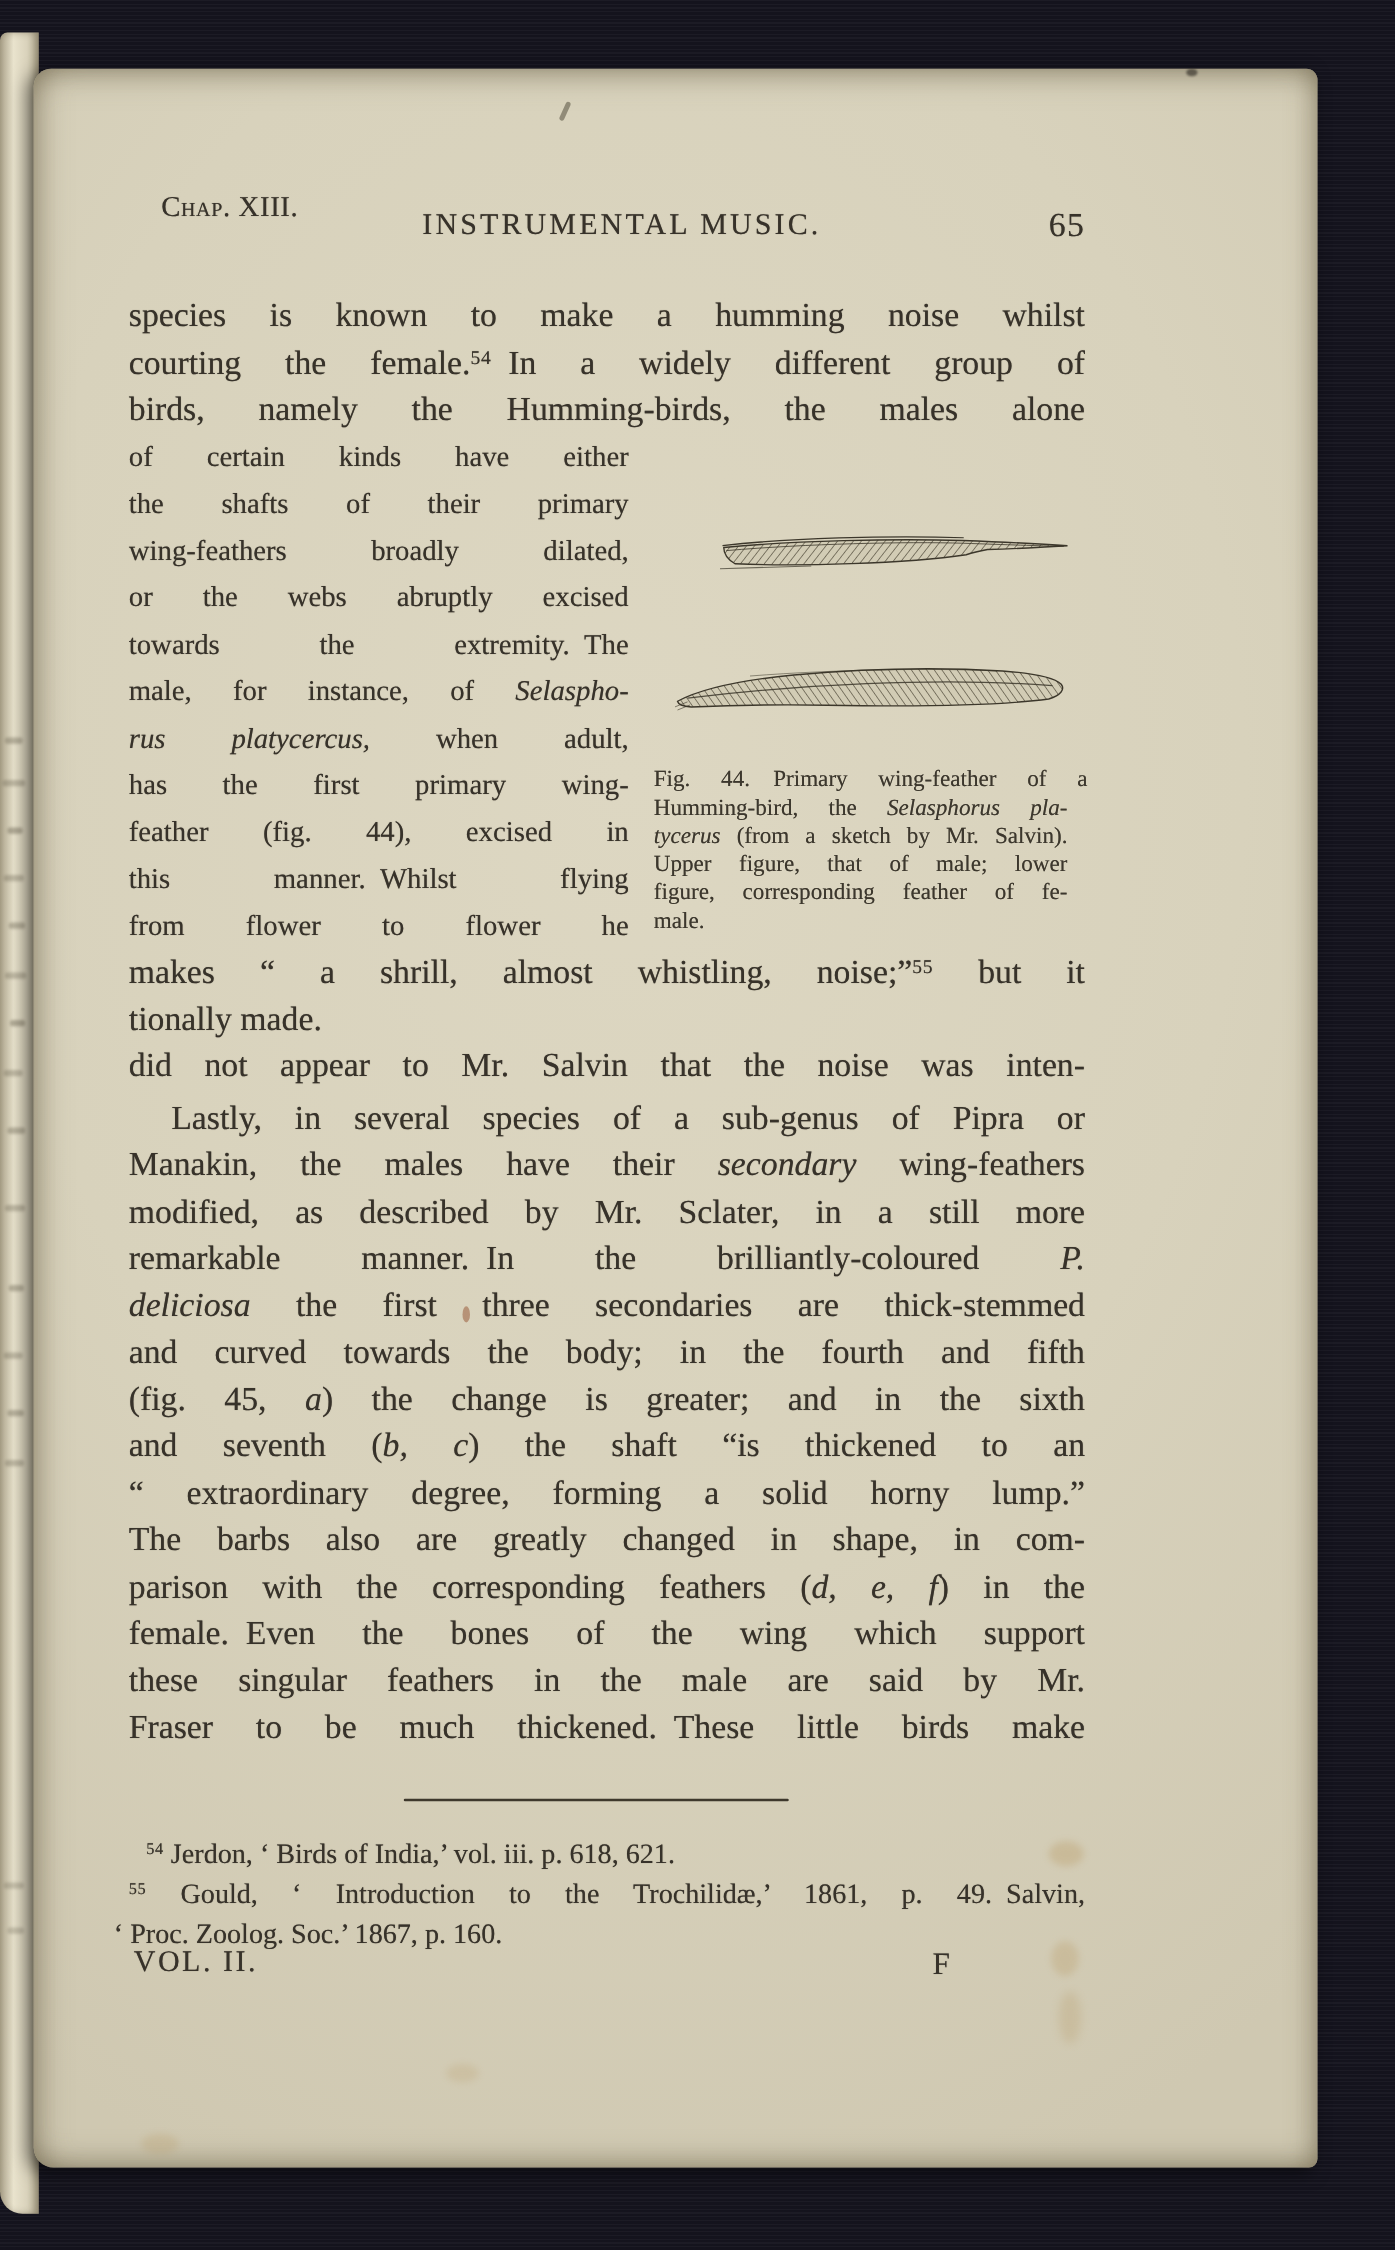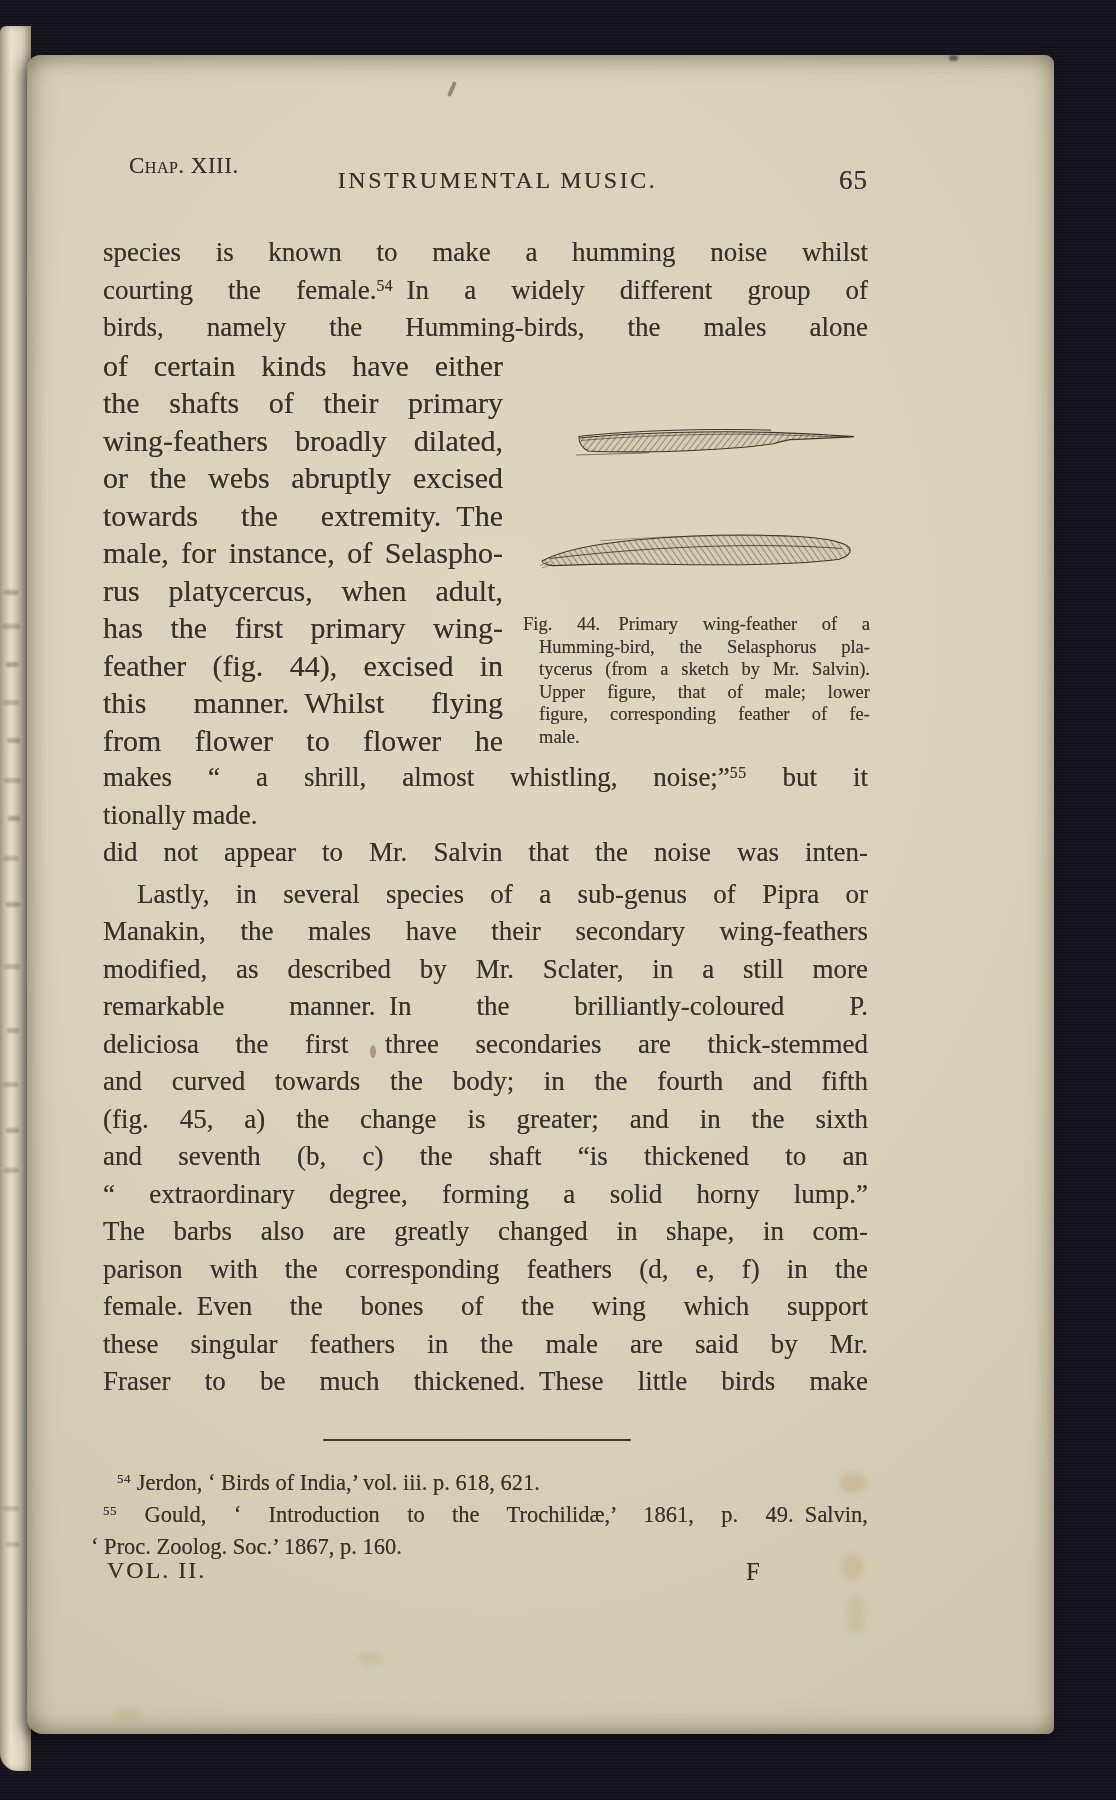--- a/index.html
+++ b/index.html
@@ -28,34 +28,34 @@
   .chapter{position:absolute;left:70px;top:98px;font-size:23px;letter-spacing:.5px;
     font-variant:small-caps;margin-left:32px;}
   .running-title{position:absolute;left:88px;top:112px;width:765px;text-align:center;
     font-size:24px;letter-spacing:2.5px;}
   .pagenum{position:absolute;top:110px;right:186px;font-size:27px;letter-spacing:1px;}
   
   .body-text{position:absolute;left:76px;top:179px;width:765px;font-size:27px;}
   .tline{height:37.5px;line-height:37.5px;text-align:justify;text-align-last:justify;
     overflow:hidden;}
   .block.full .tline{width:765px;}
-  .block.narrow .tline{width:400px;font-size:30px;}
+  .block.narrow .tline{width:400px;font-size:23px;}
   .tline.nj{text-align:left;text-align-last:left;}
   .body-text .tline.ind{text-indent:34px;}
   .para2{margin-top:4px;}
-  .it{}
+  .it{font-style:italic;}
   sup{font-size:.58em;vertical-align:baseline;position:relative;top:-.5em;letter-spacing:.5px;}
   
   .feather{position:absolute;}
   .feather-upper{left:548px;top:369px;width:282px;height:34px;}
   .feather-lower{left:513px;top:473px;width:315px;height:42px;}
   .caption{position:absolute;left:496px;top:558px;width:347px;font-size:18.5px;color:#3c372d;
     text-shadow:0 0 .5px rgba(55,50,40,.6);}
   .caption .tline{height:22.5px;line-height:22.5px;font-size:inherit;text-align:center;}
-  .caption .tline.ind{margin-left:16px;width:331px;}
+  .caption .tline.ind{margin-left:0;width:331px;}
   
   .fn-rule{position:absolute;left:296px;top:1384px;width:308px;height:2.4px;
     background:#3e382c;border-radius:2px;}
   .footnote{position:absolute;font-size:22.5px;}
   .fn-54{left:90px;top:1412px;}
   .fn-55a{left:76px;top:1444px;width:765px;}
   .fn-55a .tline{height:31px;line-height:31px;}
   .fn-55b{left:64px;top:1476px;}
   .footnote .tline{height:31px;line-height:31px;font-size:inherit;}
   .vol{position:absolute;left:80px;top:1502px;font-size:24px;letter-spacing:2px;}

